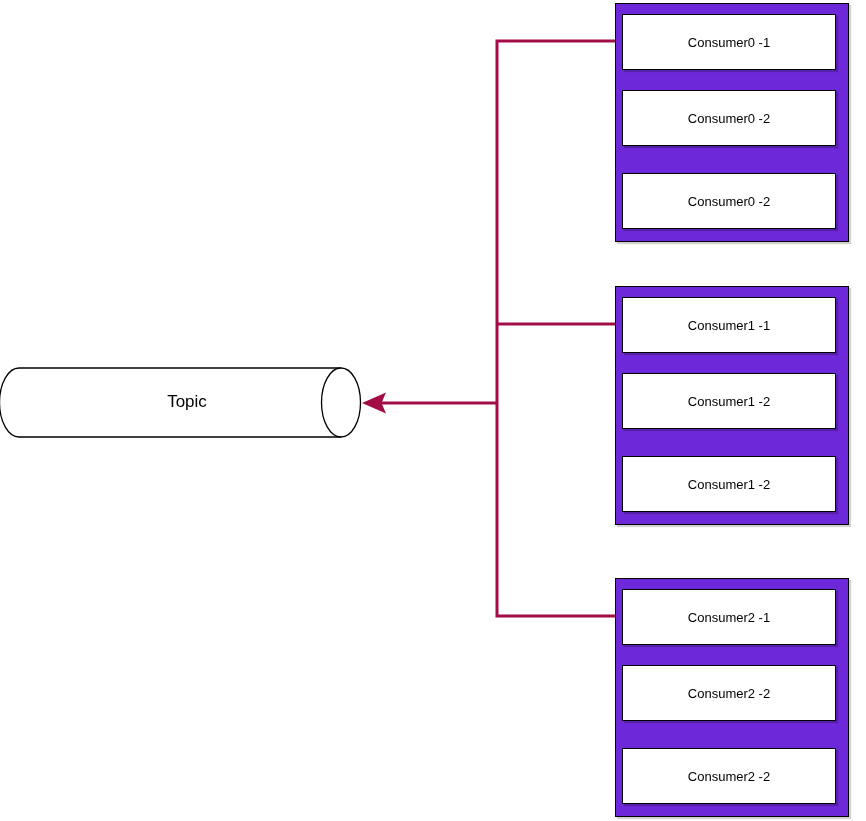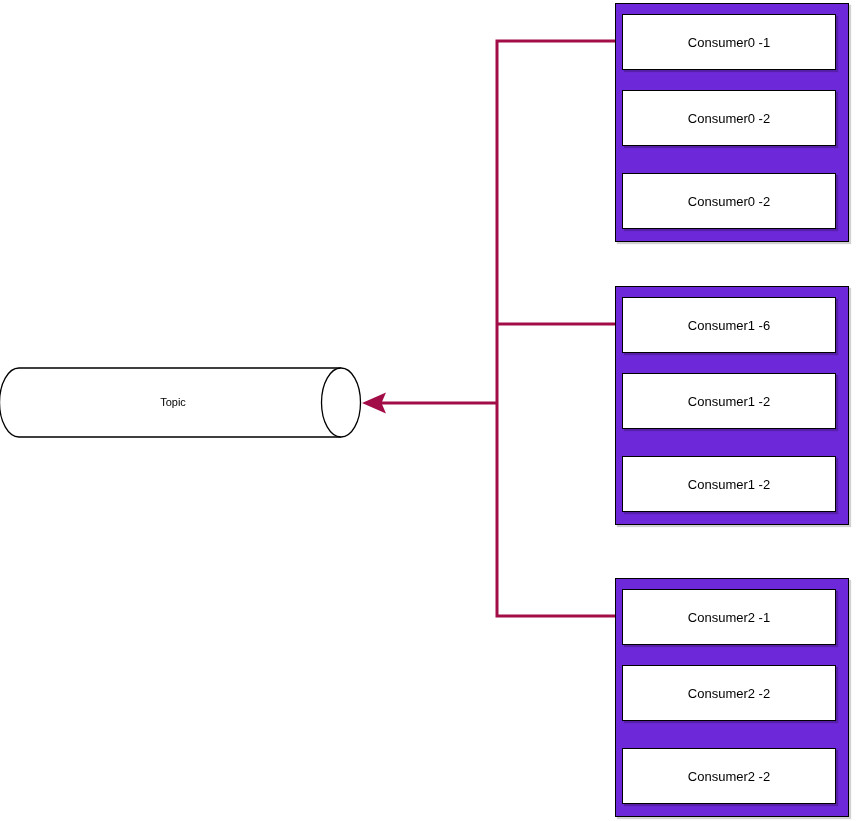--- a/index.html
+++ b/index.html
@@ -11,25 +11,25 @@
     font-family: "Liberation Sans", sans-serif;
     overflow: hidden;
   }
   svg.layer {
     position: absolute;
     left: 0; top: 0;
     width: 866px; height: 821px;
   }
   .topic-label {
     position: absolute;
-    left: 2px;
+    left: 16px;
     top: 394px;
     width: 342px;
     text-align: center;
-    font-size: 11px;
+    font-size: 17px;
     color: #000000;
     line-height: 16px;
   }
   .group {
     position: absolute;
     left: 615px;
     width: 234px;
     height: 239px;
     border: 1px solid #000000;
     background: #6d28d9;
@@ -78,21 +78,21 @@
 
   <div class="topic-label">Topic</div>
 
   <div class="group g0">
     <div class="cbox b0">Consumer0 -1</div>
     <div class="cbox b1">Consumer0 -2</div>
     <div class="cbox b2">Consumer0 -2</div>
   </div>
 
   <div class="group g1">
-    <div class="cbox b0">Consumer1 -6</div>
+    <div class="cbox b0">Consumer1 -1</div>
     <div class="cbox b1">Consumer1 -2</div>
     <div class="cbox b2">Consumer1 -2</div>
   </div>
 
   <div class="group g2">
     <div class="cbox b0">Consumer2 -1</div>
     <div class="cbox b1">Consumer2 -2</div>
     <div class="cbox b2">Consumer2 -2</div>
   </div>
 

